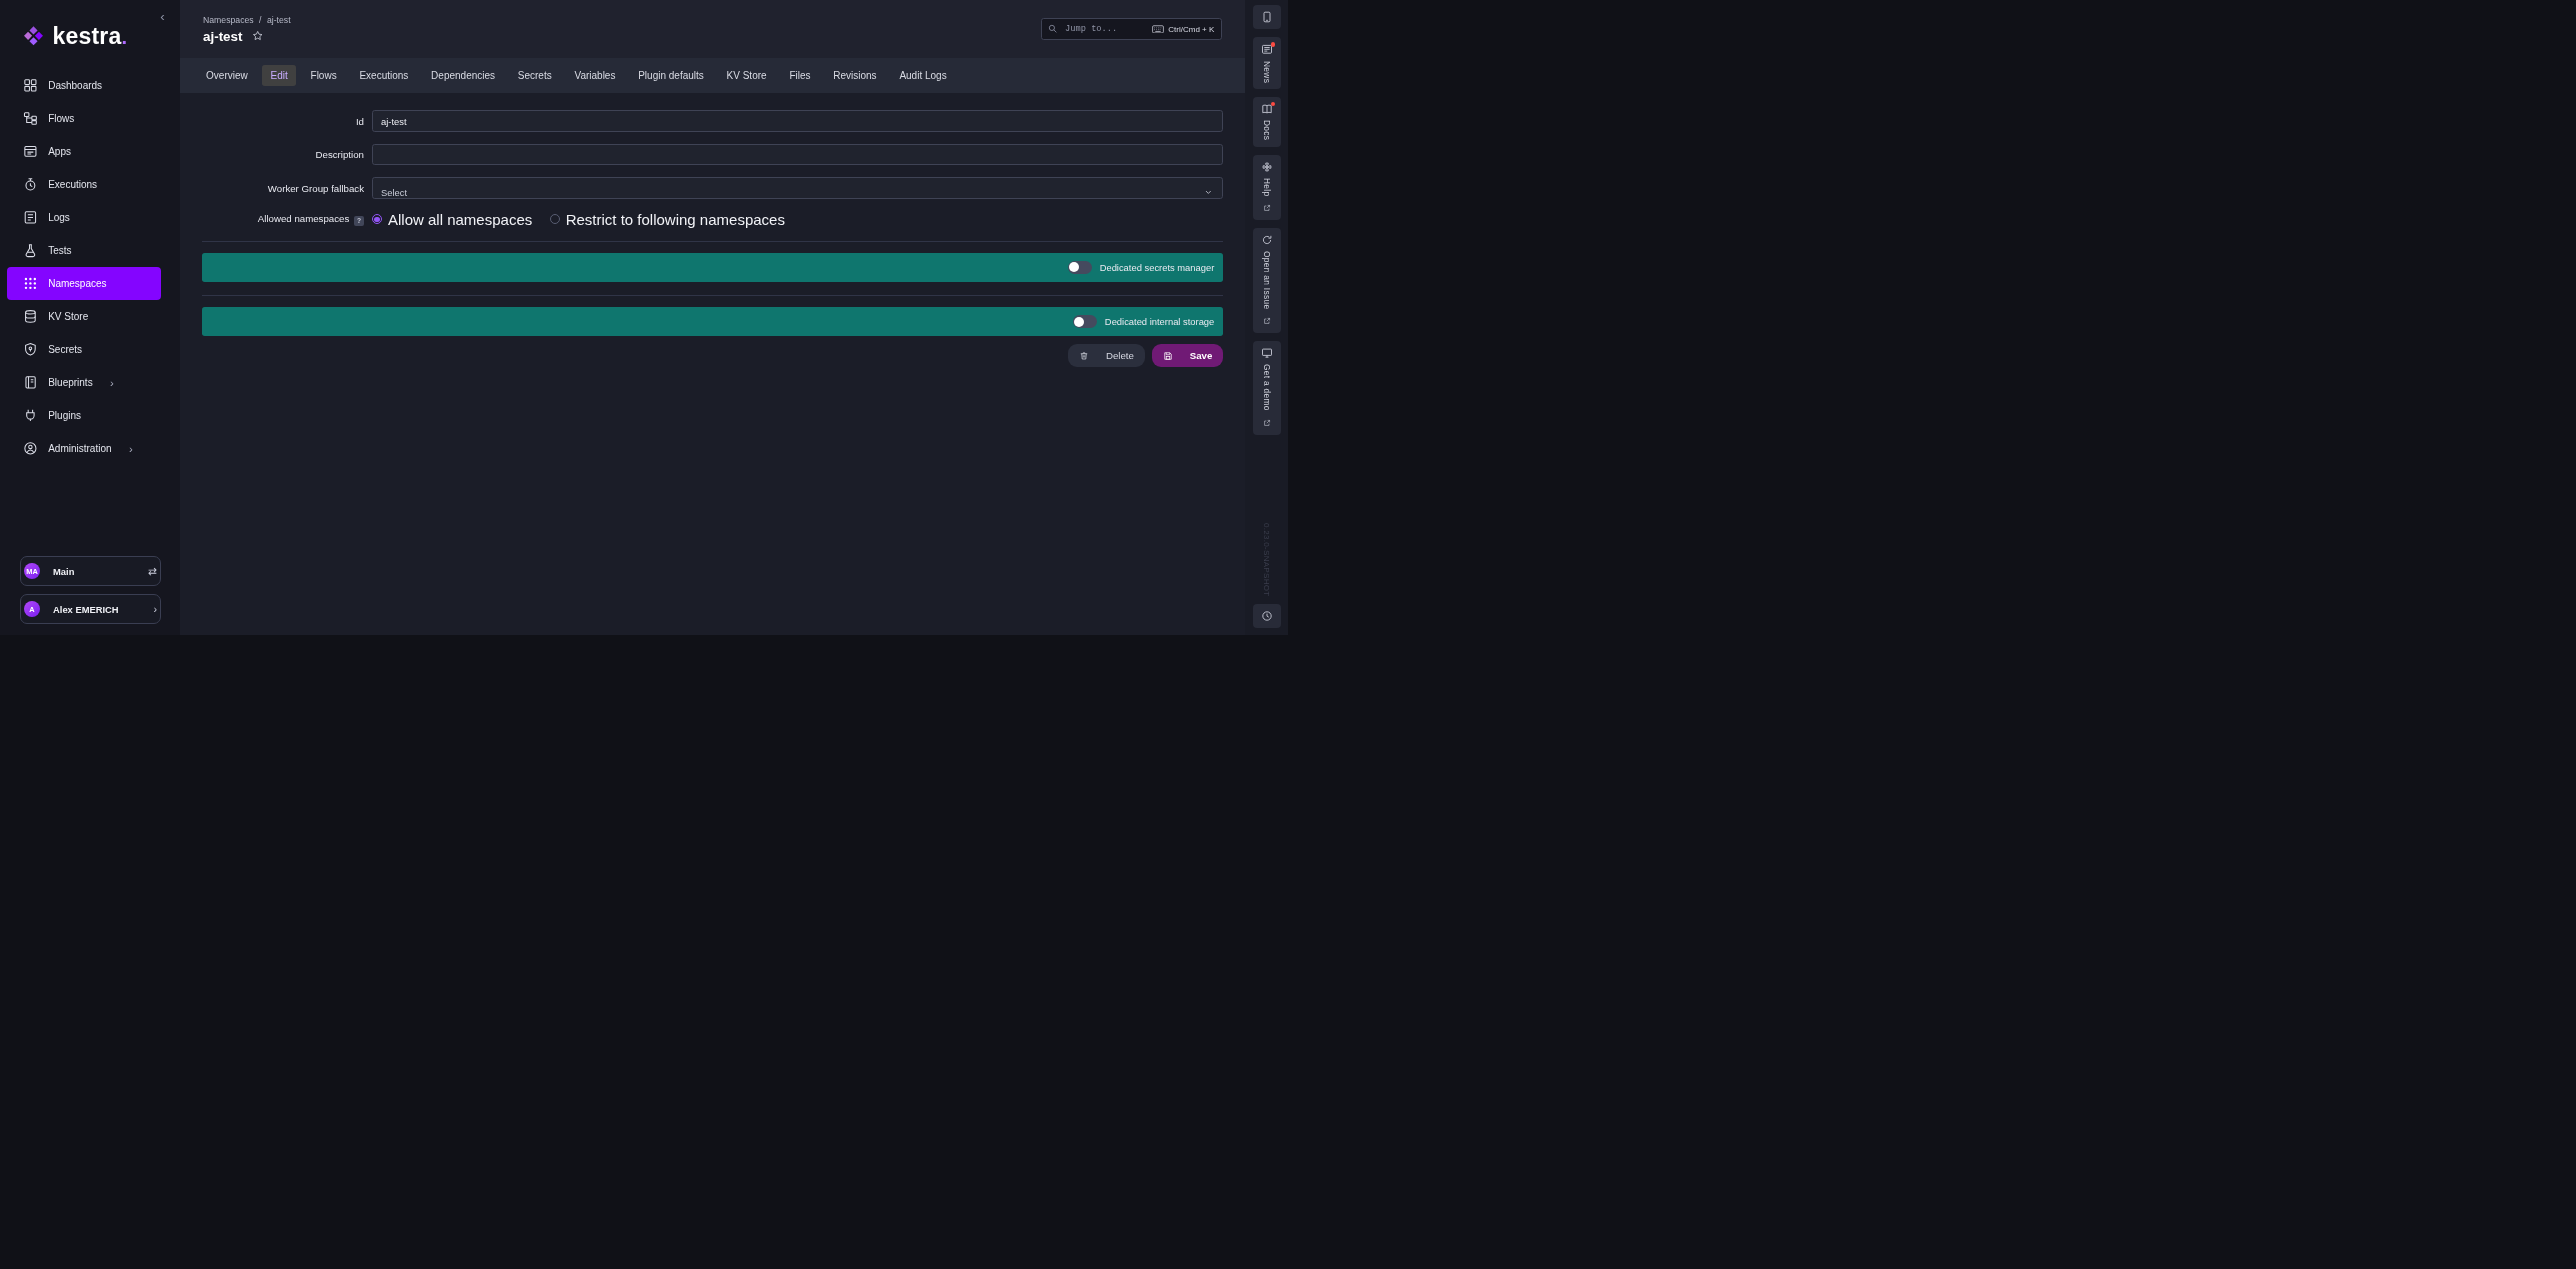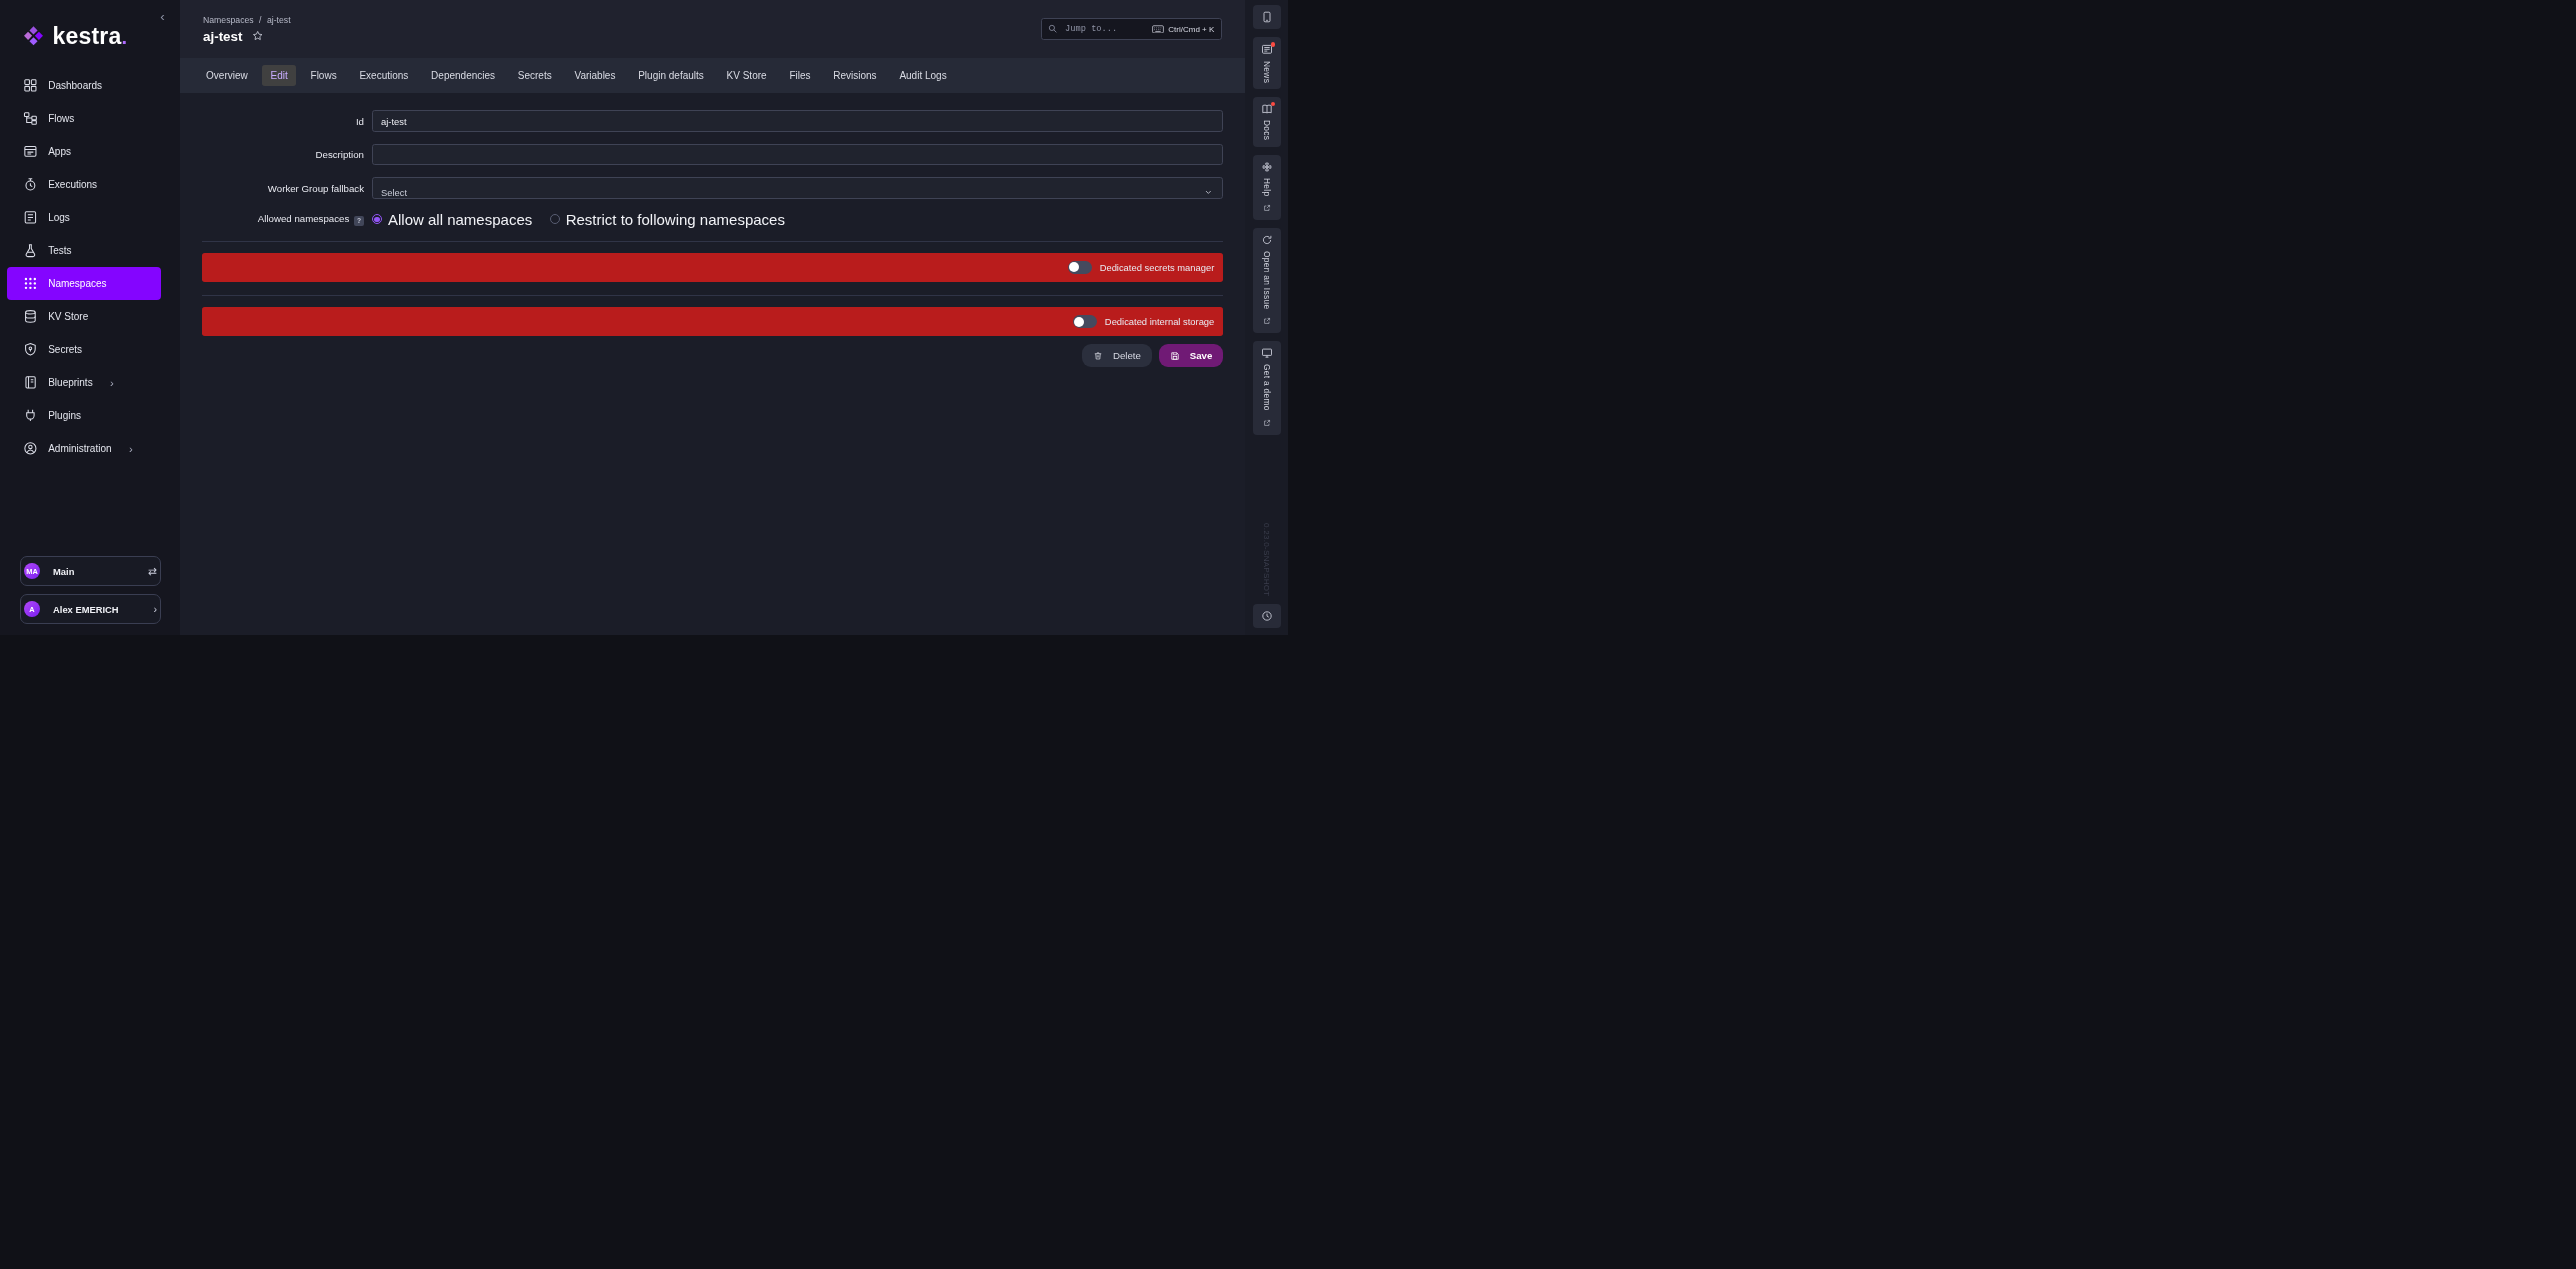--- a/index.html
+++ b/index.html
@@ -52,26 +52,26 @@
   .control{flex:1;height:21.5px;box-sizing:border-box;background:#20232E;border:0.7px solid #3F4355;border-radius:2.7px;color:#EDEEF3;font-size:9.4px;padding:0 8px;font-family:inherit;outline:none;}
   .select{display:flex;align-items:flex-end;justify-content:space-between;color:#C9CCD8;cursor:pointer;}
   .select svg{stroke:#C9CCD8;fill:none;stroke-width:1.5;width:10.7px;height:10.7px;}
   .radios{display:flex;align-items:center;gap:17.4px;flex:1;}
   .radio-opt{display:flex;align-items:center;gap:6px;font-size:15px;color:#F2F3F7;cursor:pointer;}
   .radio{width:10px;height:10px;border-radius:50%;border:1.3px solid #595E73;display:inline-block;position:relative;flex:none;box-sizing:border-box;}
   .radio.checked{border-color:#9355F6;}
   .radio.checked::after{content:"";position:absolute;inset:1.3px;border-radius:50%;background:#9355F6;}
   .help-badge{display:inline-flex;align-items:center;justify-content:center;width:10px;height:10px;border-radius:2px;background:#414659;color:#C6C9D6;font-size:6.7px;font-weight:bold;margin-left:4.7px;vertical-align:-1.3px;}
   .divider{border:none;border-top:0.7px solid #303447;margin:13.4px 0 10.7px;}
-  .toggle-band{height:29px;background:#b91c1c;border-radius:2.7px;display:flex;align-items:center;justify-content:flex-end;gap:8px;padding:0 8.7px;}
+  .toggle-band{height:29px;background:#0f766e;border-radius:2.7px;display:flex;align-items:center;justify-content:flex-end;gap:8px;padding:0 8.7px;}
   .switch{width:24px;height:12.7px;border-radius:6.7px;background:#454A5E;position:relative;cursor:pointer;flex:none;}
   .switch::after{content:"";position:absolute;top:1.3px;left:1.3px;width:10px;height:10px;border-radius:50%;background:#FFFFFF;}
   .band-label{font-size:9.4px;color:#E9EAF1;}
   .actions{display:flex;justify-content:flex-end;gap:7.4px;margin-top:8px;}
-  .btn{height:23px;display:inline-flex;align-items:center;gap:10px;padding:0 10.7px;border-radius:9px;font-size:9.7px;border:none;cursor:pointer;font-family:inherit;}
+  .btn{height:23px;display:inline-flex;align-items:center;gap:17px;padding:0 10.7px;border-radius:9px;font-size:9.7px;border:none;cursor:pointer;font-family:inherit;}
   .btn svg{width:10px;height:10px;fill:none;stroke-width:1.5;}
   .btn-delete{background:#2B2F3D;color:#D6D8E2;}
   .btn-delete svg{stroke:#D6D8E2;}
   .btn-save{background:#701a75;color:#FFFFFF;font-weight:bold;}
   .btn-save svg{stroke:#FFFFFF;}
 
   
   .rail{width:43px;background:#191B25;flex:none;display:flex;flex-direction:column;align-items:center;padding:5.4px 0 6.7px;gap:8px;box-sizing:border-box;}
   .rail-card{width:28px;background:#282B38;border-radius:4px;display:flex;flex-direction:column;align-items:center;gap:5.4px;padding:6px 0;cursor:pointer;flex:none;}
   .rail-card svg{width:12px;height:12px;stroke:#C9CCD8;fill:none;stroke-width:1.5;flex:none;}

